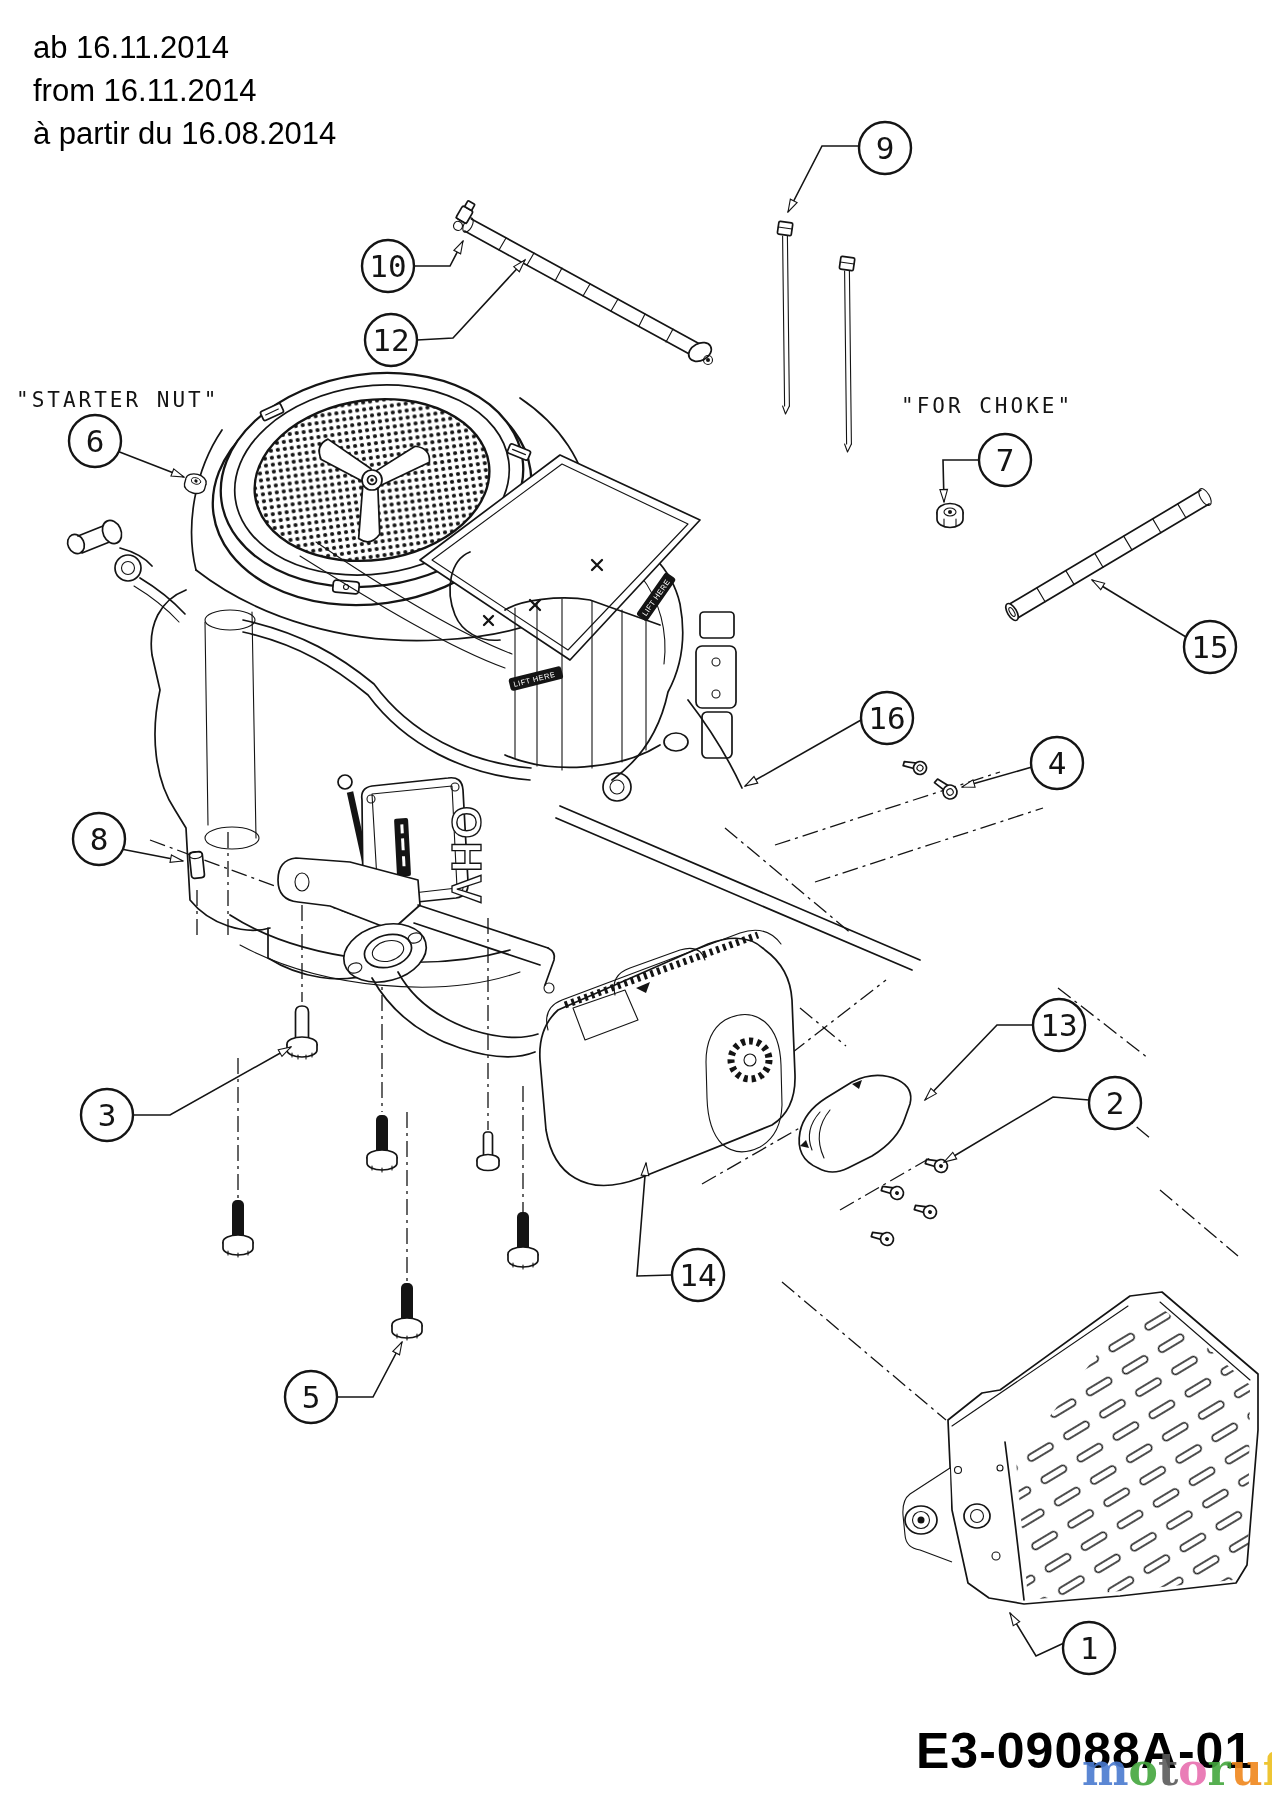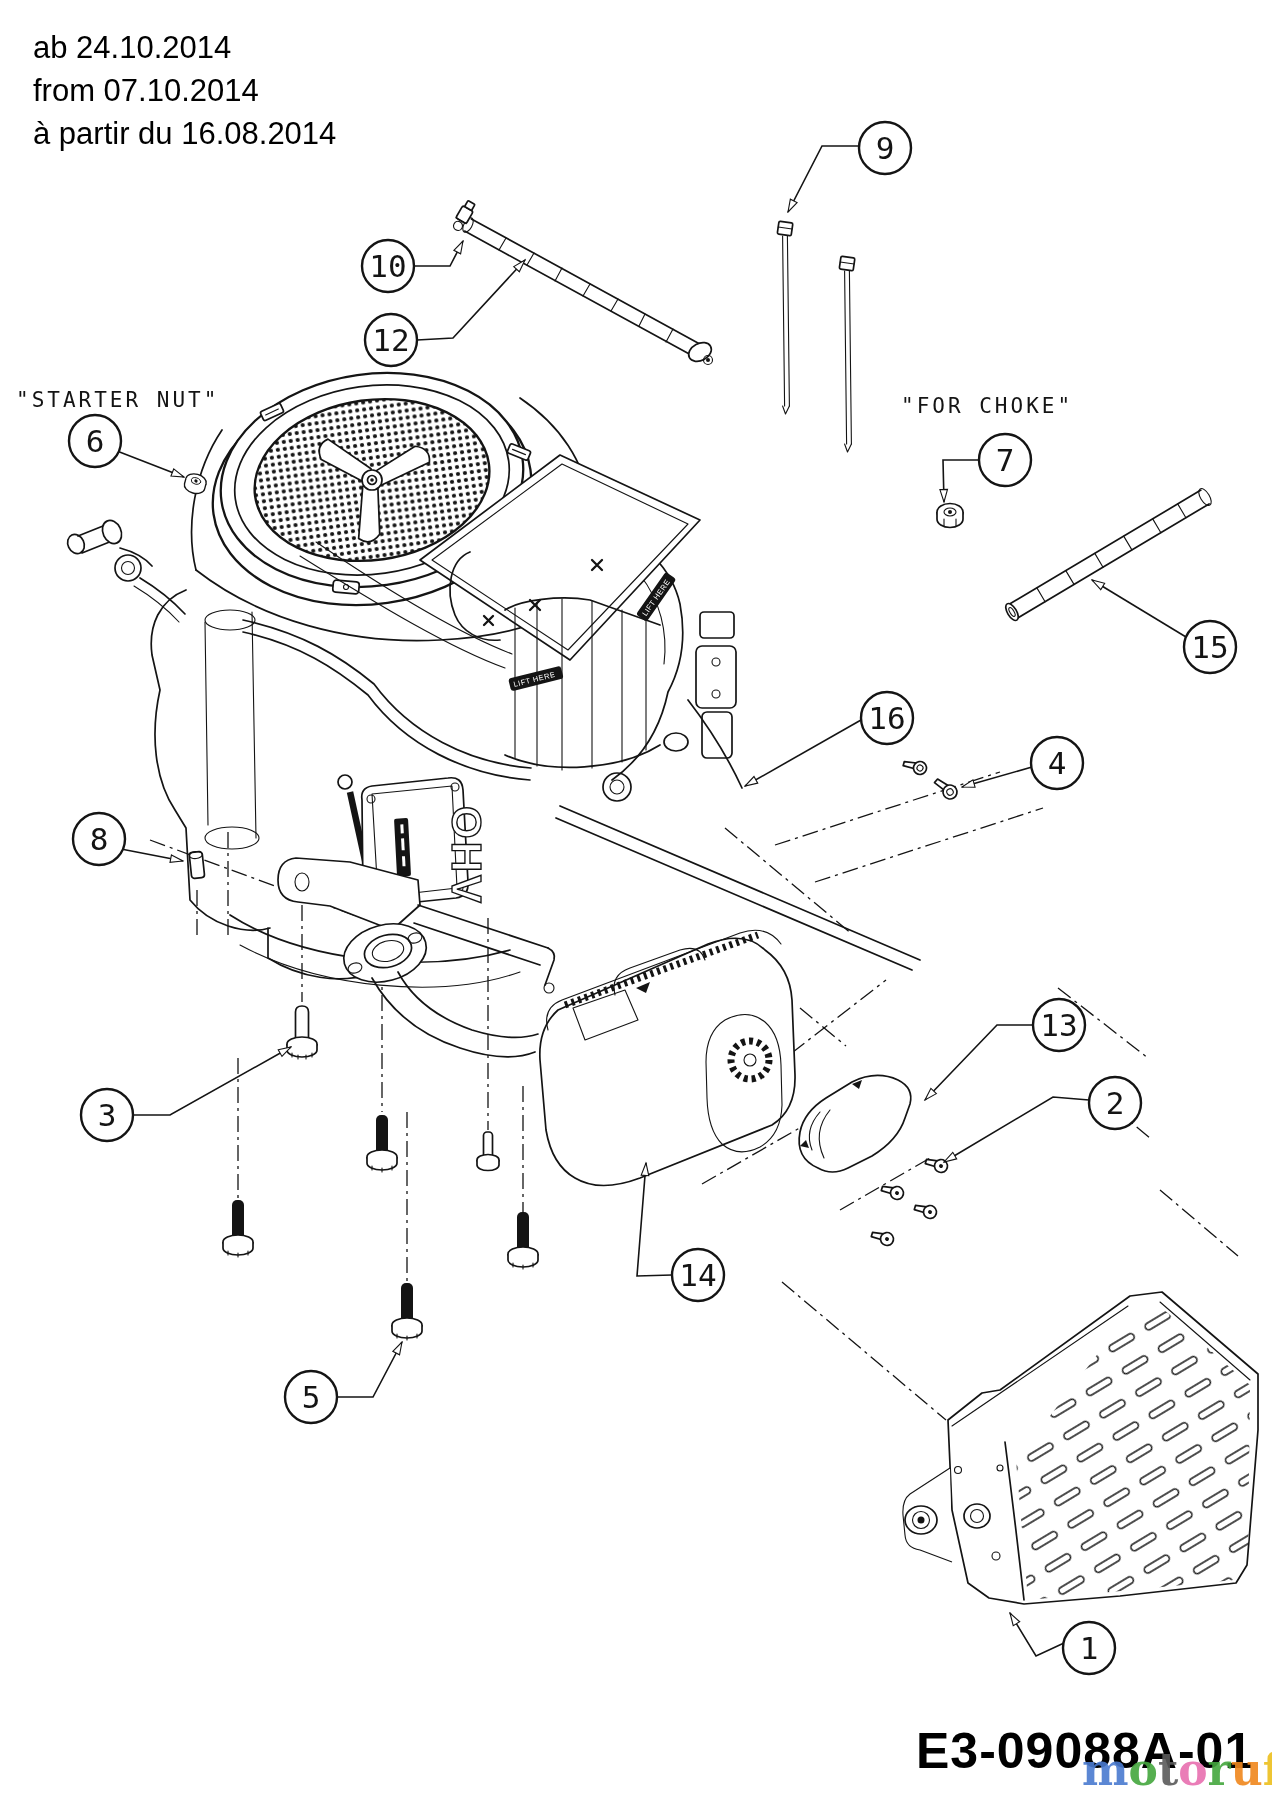--- a/index.html
+++ b/index.html
@@ -18,22 +18,22 @@
   .bubble{fill:#fff;stroke:#141414;stroke-width:2.4;}
   .bubble-num{font-family:"DejaVu Sans Mono",monospace;font-size:31px;fill:#141414;text-anchor:middle;}
   .cad{font-family:"DejaVu Sans Mono",monospace;font-size:21px;letter-spacing:3px;fill:#141414;}
   .ohv{font-family:"Liberation Sans",sans-serif;font-size:42px;font-weight:bold;fill:#fff;stroke:#141414;stroke-width:1.4;letter-spacing:3px;}
   .tabtxt{font-family:"Liberation Sans",sans-serif;font-size:7.5px;fill:#fff;letter-spacing:.5px;}
 </style>
 </head>
 <body>
 
 <div class="hdr">
-  <div>ab 24.10.2014</div>
-  <div>from 07.10.2014</div>
+  <div>ab 16.11.2014</div>
+  <div>from 16.11.2014</div>
   <div>à partir du 16.08.2014</div>
 </div>
 
 <svg id="diagram" width="1272" height="1800" viewBox="0 0 1272 1800">
   <defs>
     <pattern id="mesh" width="7" height="7" patternUnits="userSpaceOnUse">
       <circle cx="3" cy="3" r="2.1" fill="#141414"></circle>
     </pattern>
     <pattern id="louv" width="42" height="26" patternUnits="userSpaceOnUse" patternTransform="rotate(-31)">
       <rect x="4" y="9" width="28" height="7" rx="3.5" fill="#fff" stroke="#141414" stroke-width="1.5"></rect>

